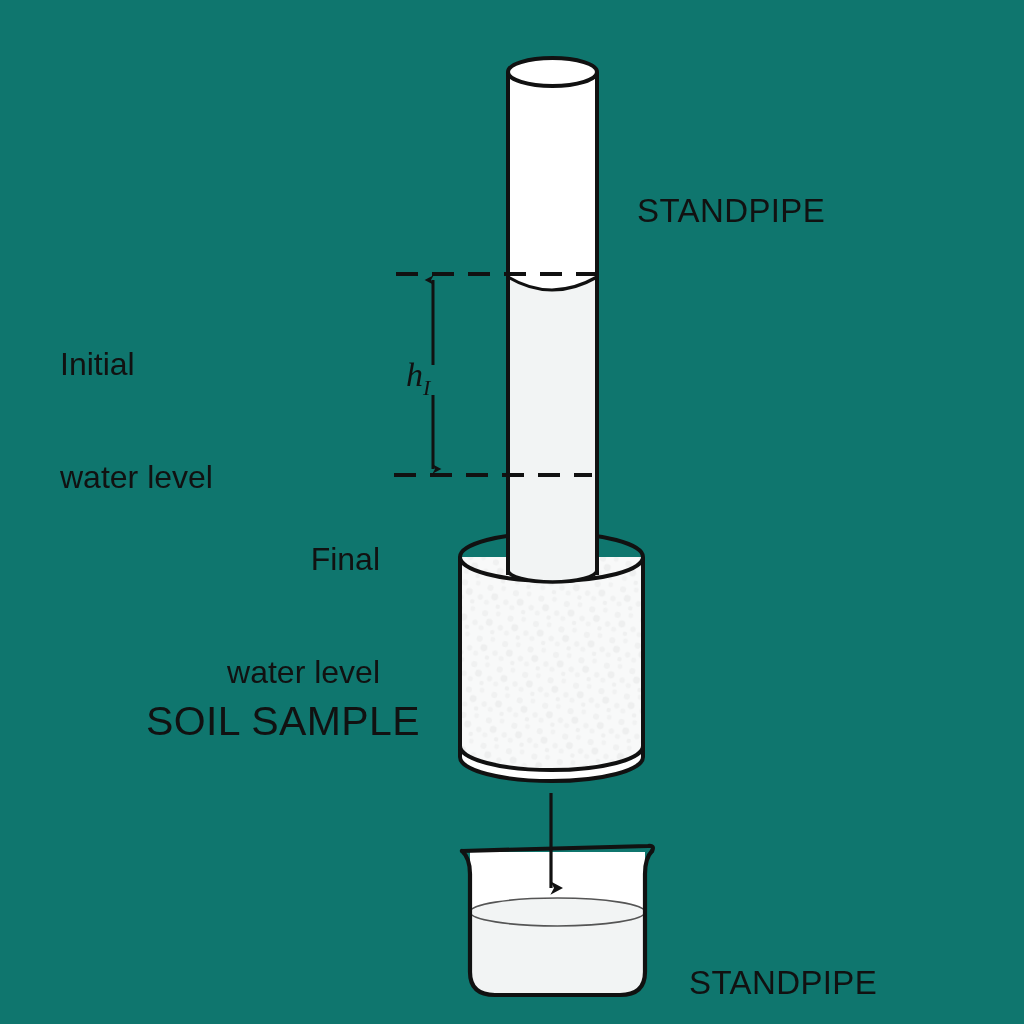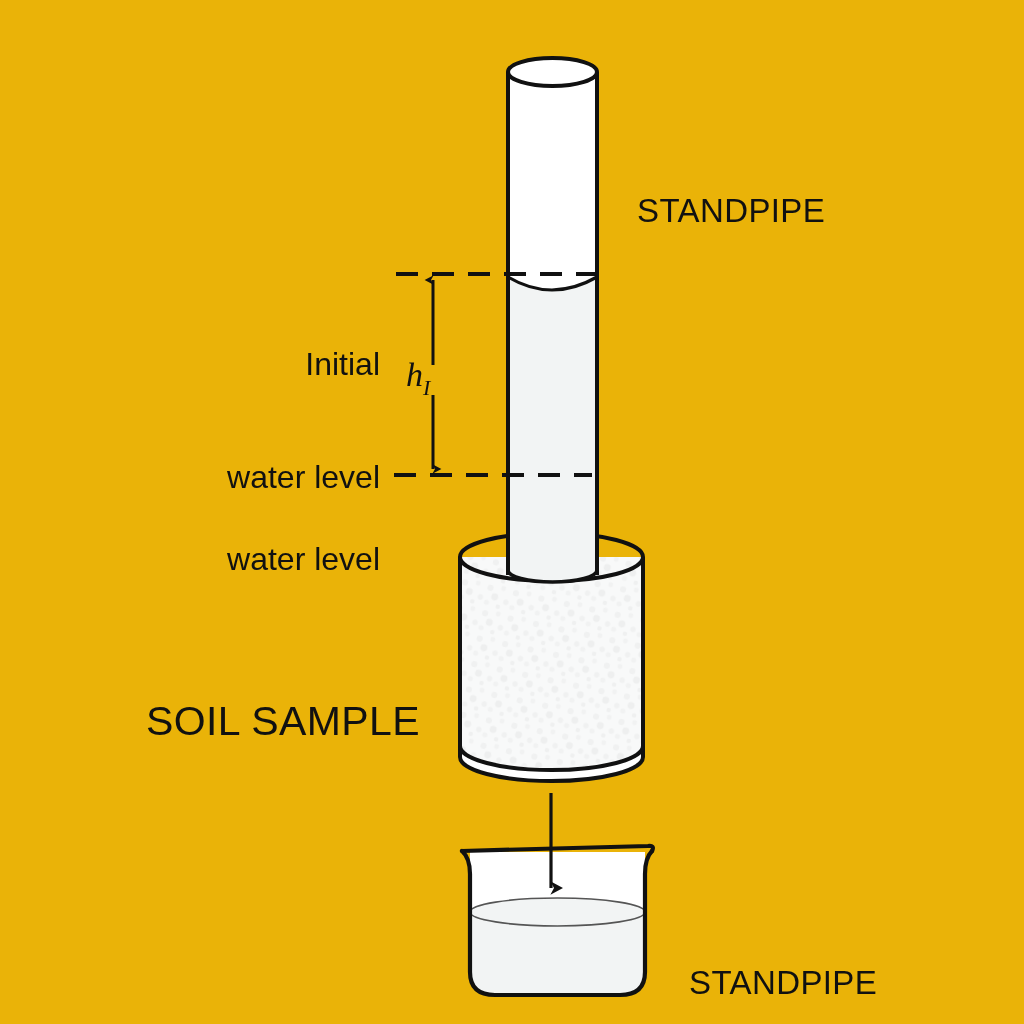--- a/index.html
+++ b/index.html
@@ -4,21 +4,21 @@
 <style>
   html, body {
     margin: 0;
     padding: 0;
     background: #ffffff;
   }
   #canvas {
     position: relative;
     width: 1024px;
     height: 1024px;
-    background: #eab308;
+    background: #0f766e;
     font-family: "Liberation Sans", sans-serif;
     overflow: hidden;
   }
   svg#diagram {
     position: absolute;
     left: 0;
     top: 0;
     width: 1024px;
     height: 1024px;
   }
@@ -44,21 +44,21 @@
   #label-collected-water {
     left: 689px;
     top: 886px;
     font-size: 33px;
     letter-spacing: 0.4px;
   }
   #label-initial-water-level {
     left: 60px;
     top: 270px;
     width: 320px;
-    text-align: right;
+    text-align: left;
     font-size: 32px;
   }
   #label-final-water-level {
     left: 40px;
     top: 465px;
     width: 340px;
     text-align: right;
     font-size: 32px;
   }
   #label-head {
@@ -163,18 +163,19 @@
     <div>STANDPIPE</div>
     
   </div>
 
   <div class="lbl" id="label-initial-water-level">
     <div>Initial</div>
     <div>water level</div>
   </div>
 
   <div class="lbl" id="label-final-water-level">
+    <div>Final</div>
     <div>water level</div>
   </div>
 
   <div class="lbl" id="label-head"><span>h</span><span class="sub">I</span></div>
 
 </div>
 
 </body></html>

